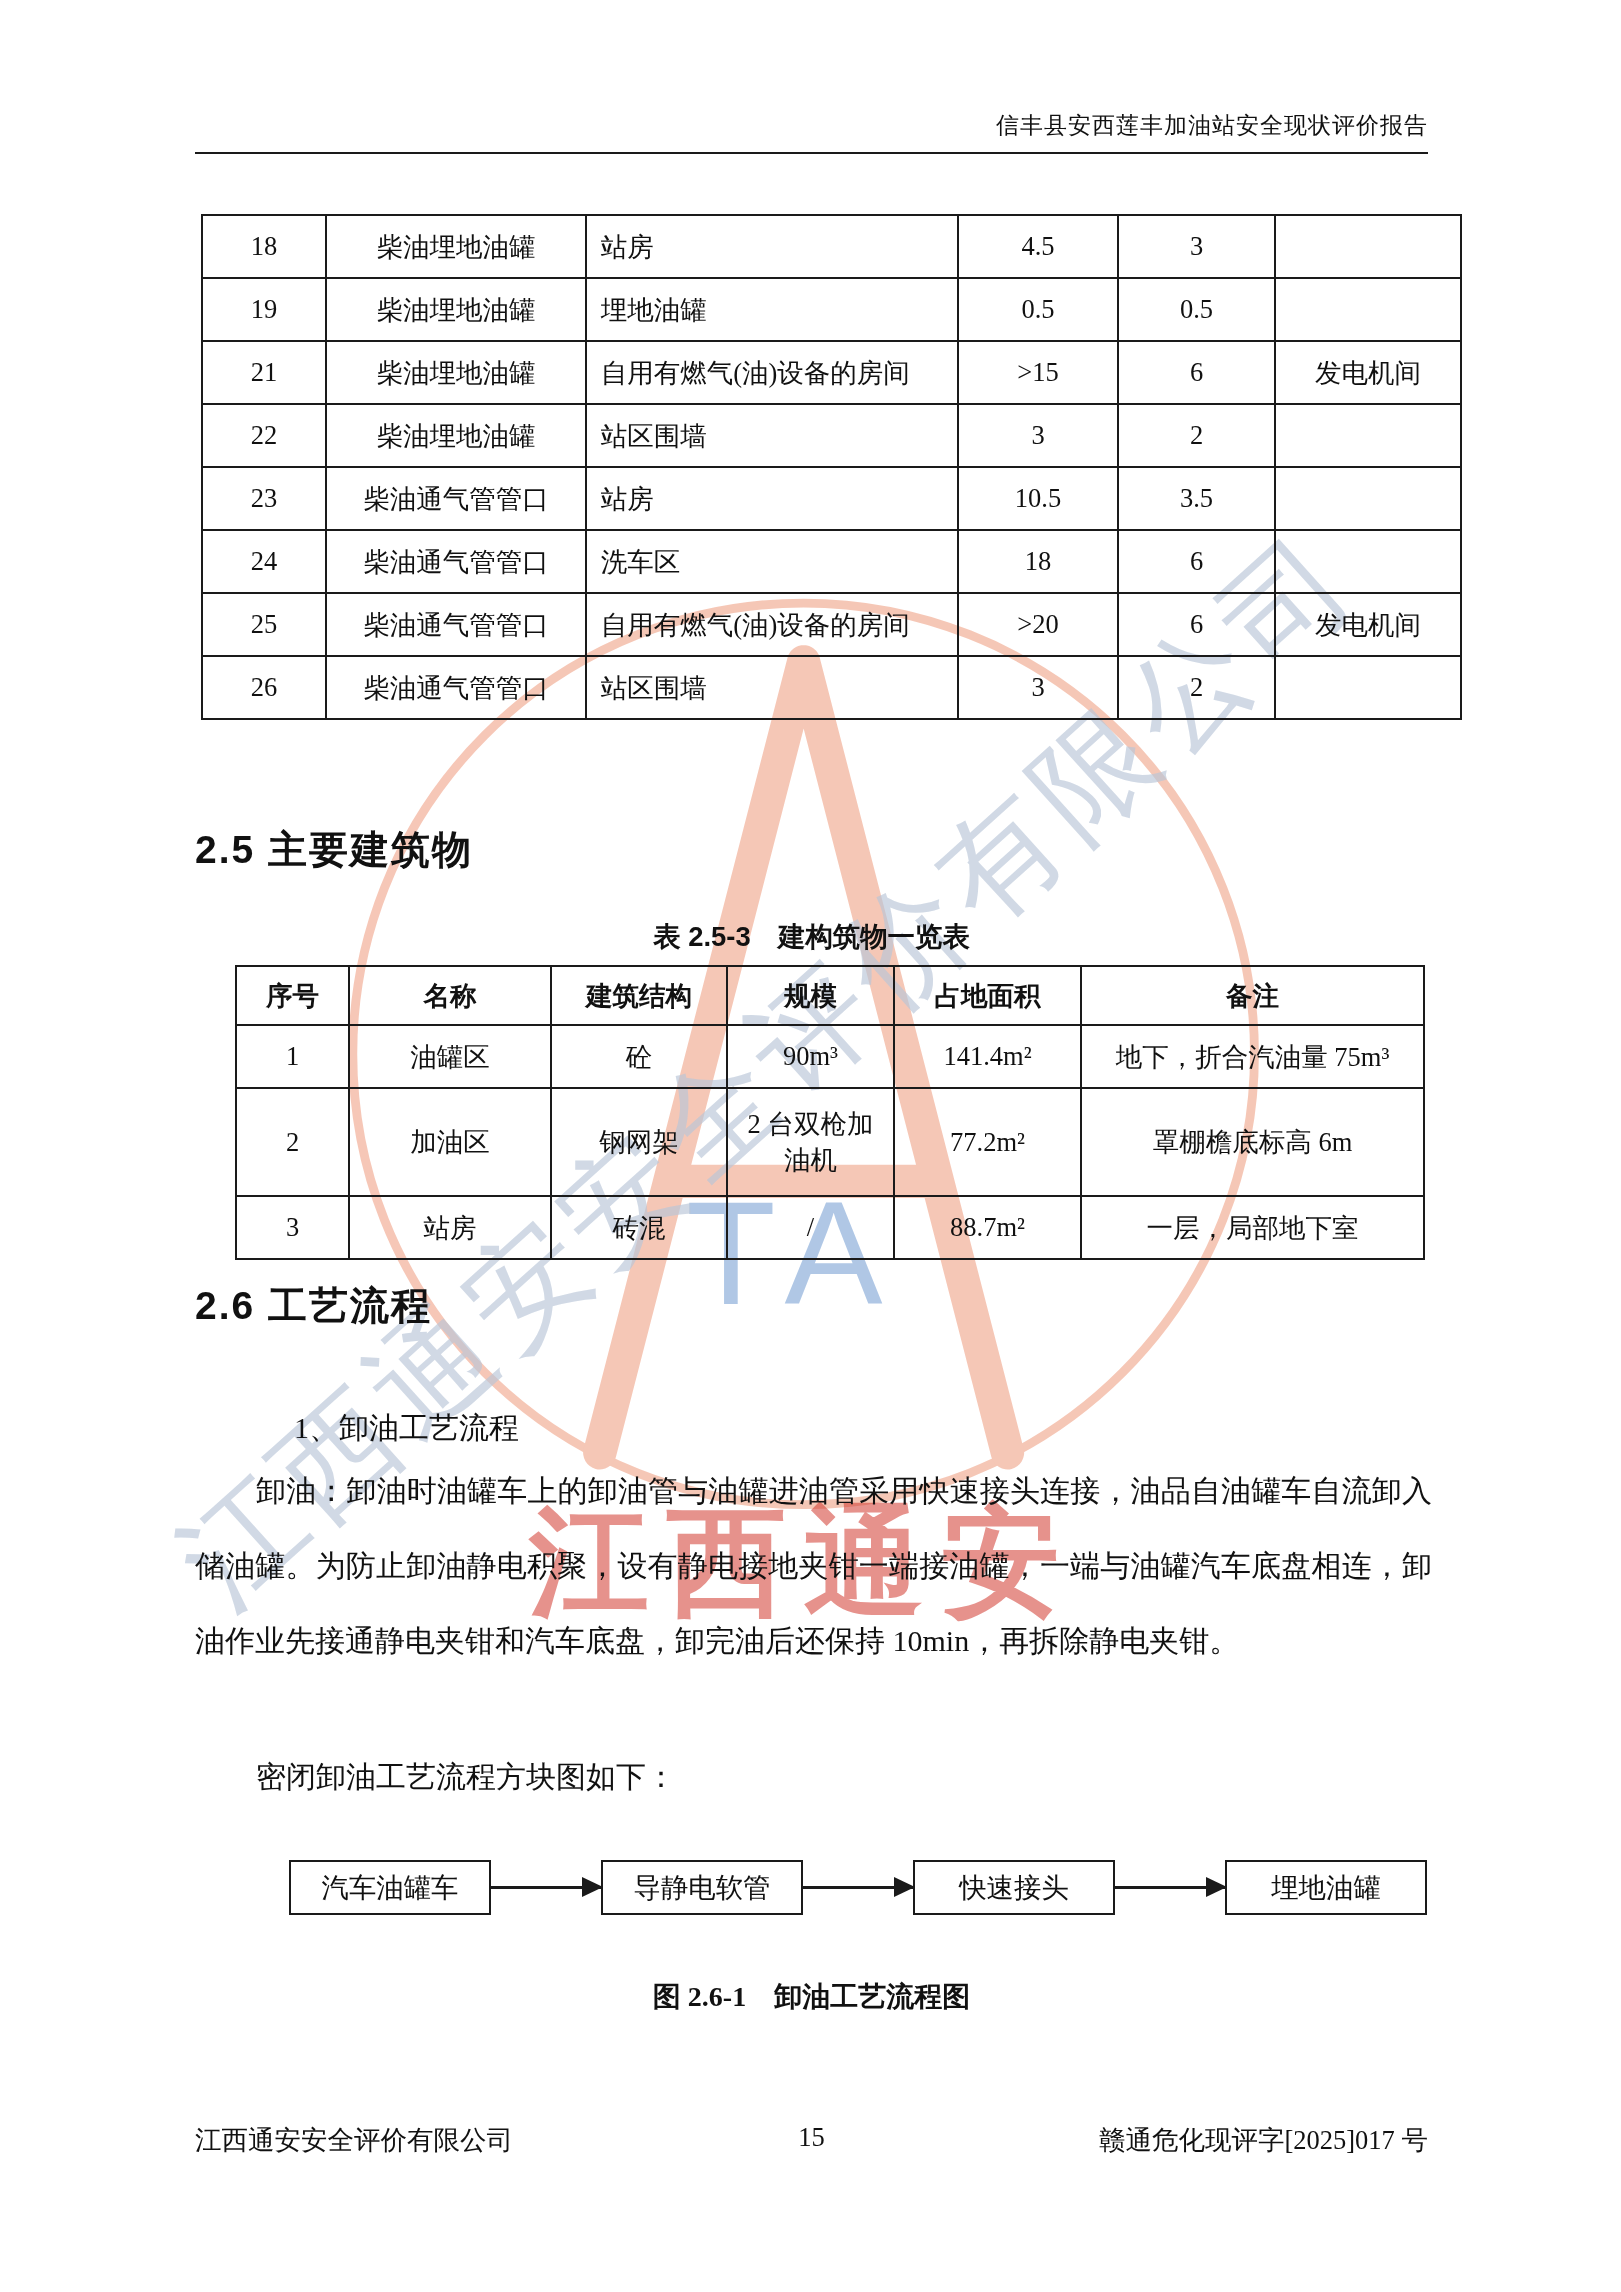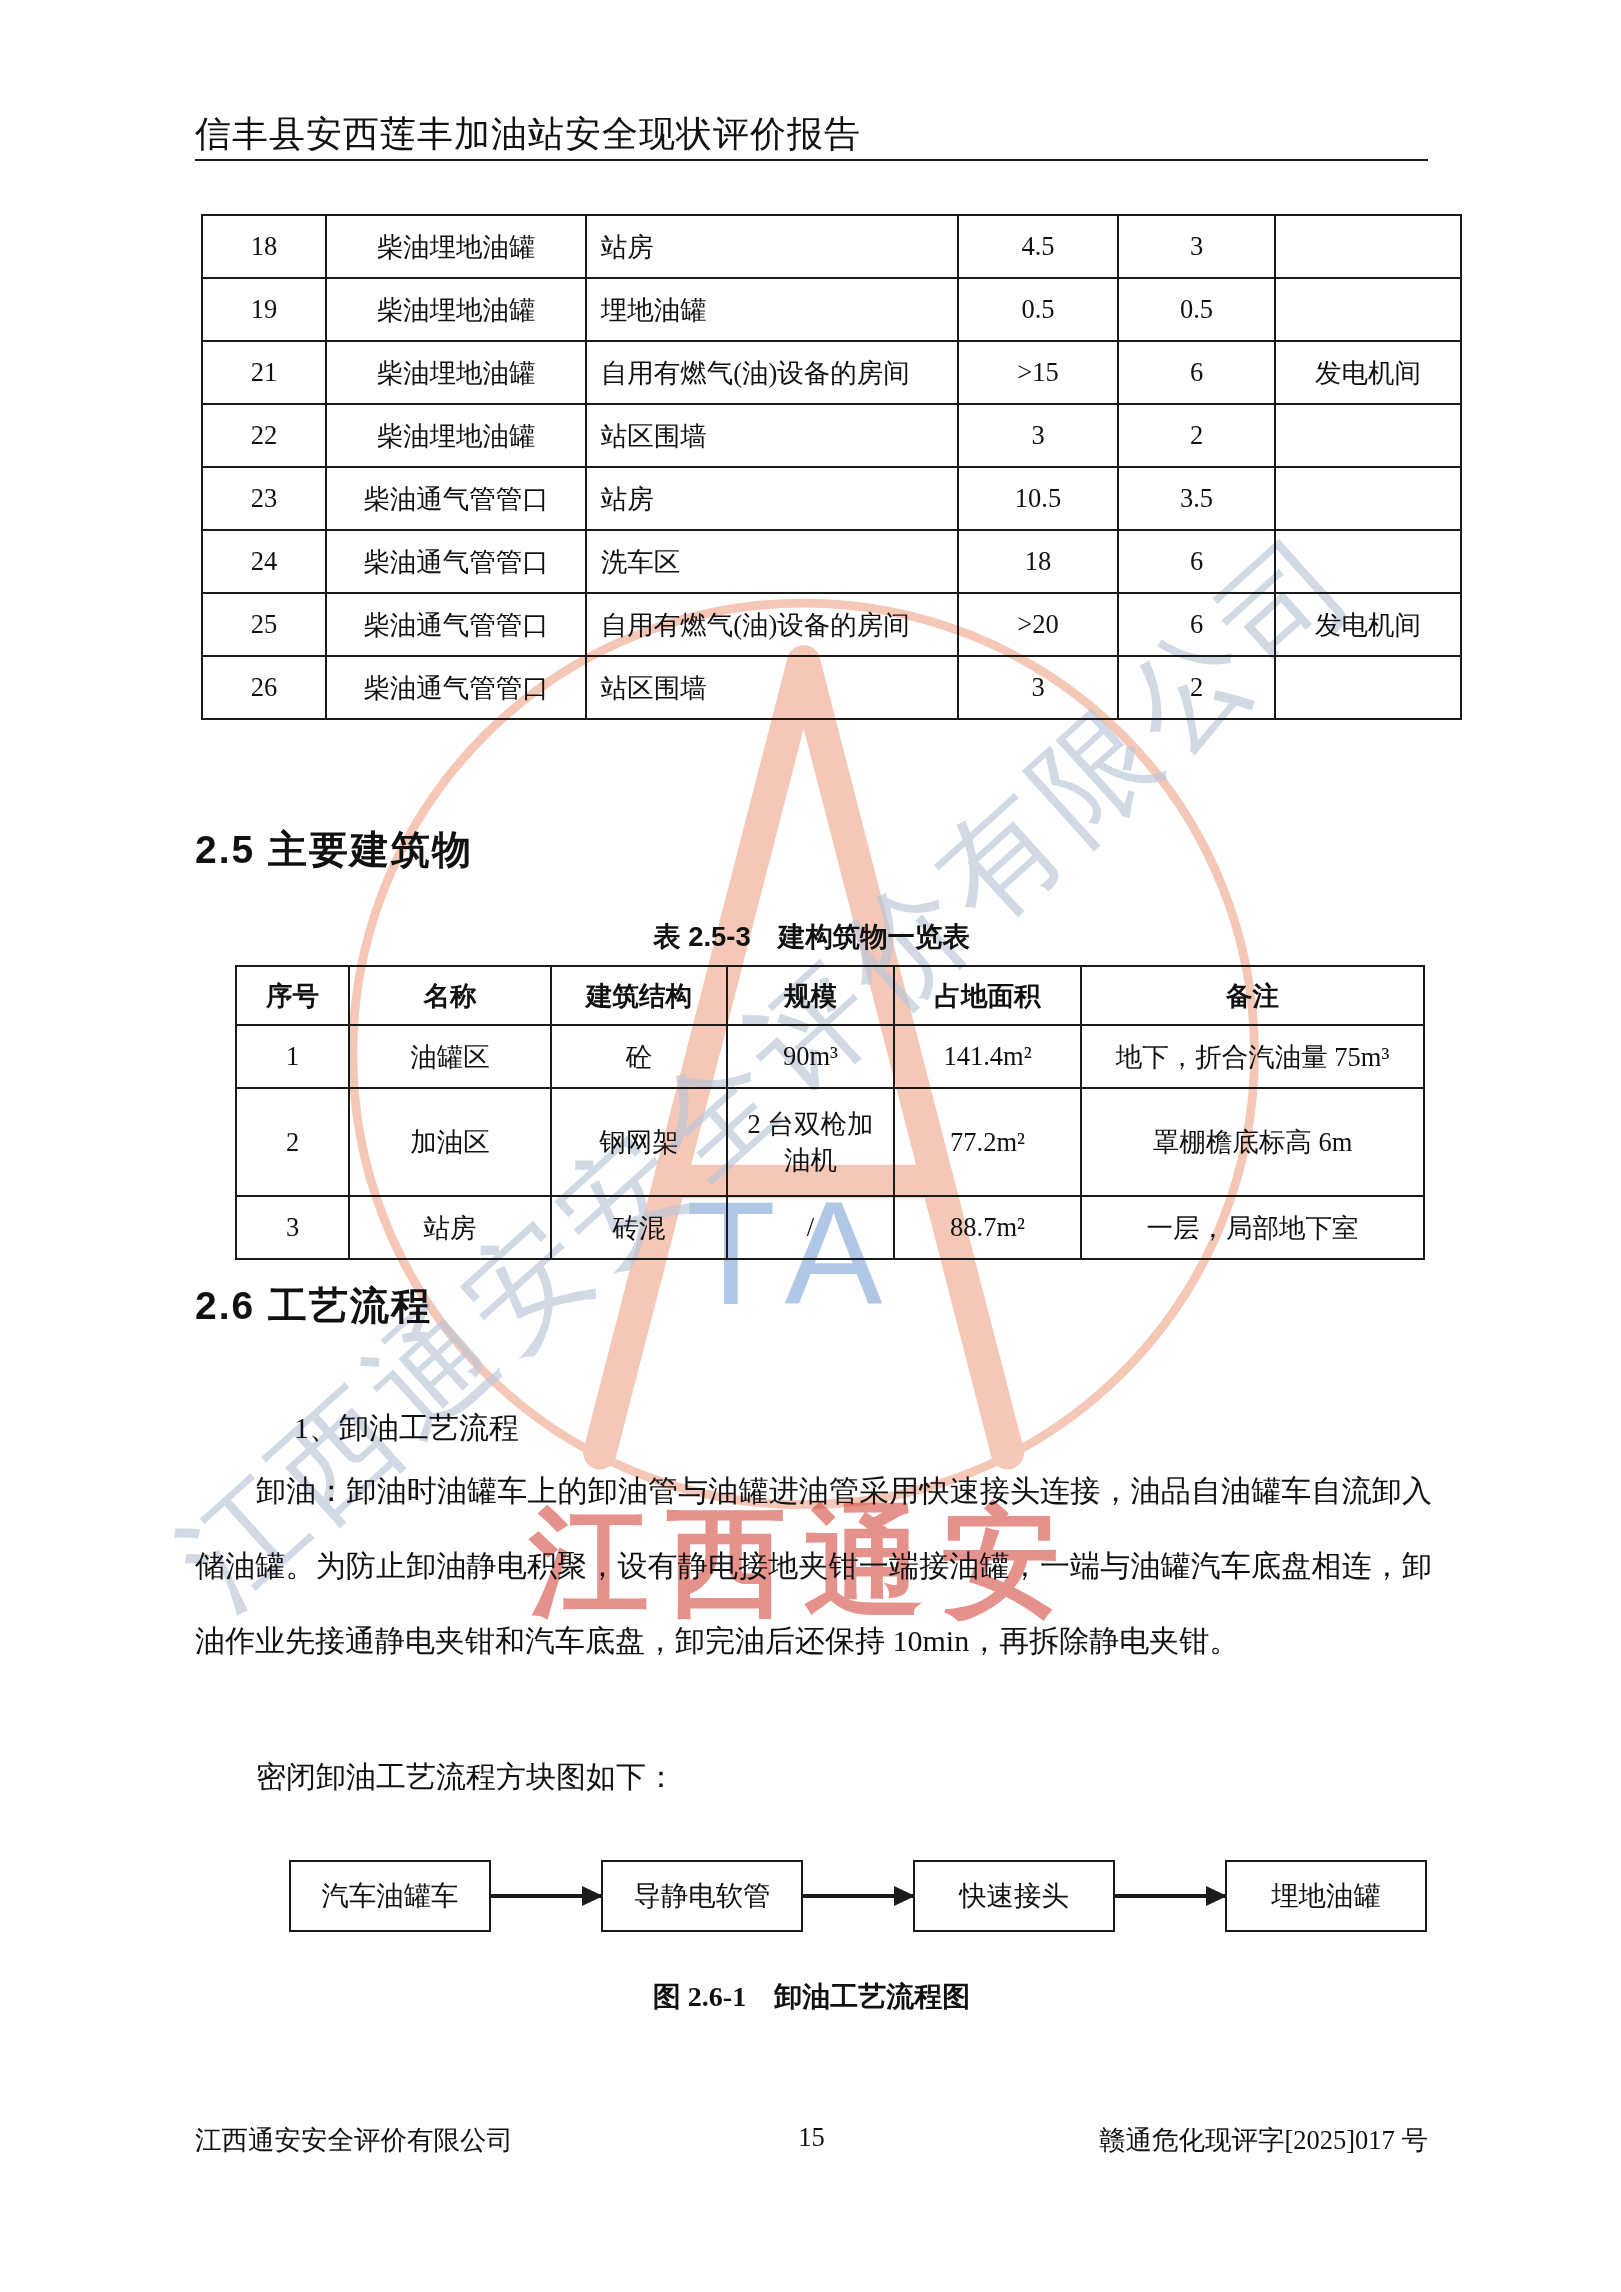--- a/index.html
+++ b/index.html
@@ -11,22 +11,22 @@
     background:#ffffff;
     font-family:"Liberation Serif", serif;
     color:#111;
     overflow:hidden;
   }
   .watermark { position:absolute; inset:0; z-index:0; pointer-events:none; }
   .content { position:absolute; inset:0; z-index:1; }
 
   .doc-header {
     position:absolute; top:110px; left:195px; width:1233px;
-    text-align:left; font-size:36px; letter-spacing:1px;
-    padding-bottom:0; border-bottom:2.9px solid #1a1a1a;
+    text-align:right; font-size:23px; letter-spacing:1px;
+    padding-bottom:11px; border-bottom:2.9px solid #1a1a1a;
   }
 
   table { border-collapse:collapse; }
   td, th { border:2px solid #1a1a1a; vertical-align:middle; }
 
   .t1 {
     position:absolute; top:214px; left:201px; width:1259px;
     font-size:26.5px; table-layout:fixed;
   }
   .t1 td { height:63px; text-align:center; padding:2px 7.8px; }
@@ -72,21 +72,21 @@
   .para2 {
     position:absolute; top:1757px; left:256px;
     font-size:30px;
   }
 
   .flow {
     position:absolute; top:1860px; left:289px;
     display:flex; align-items:center;
   }
   .flow-box {
-    width:202px; height:72px;
+    width:202px; height:55px;
     border:2.9px solid #1a1a1a;
     display:flex; align-items:center; justify-content:center;
     font-size:27.4px; background:transparent;
   }
   .flow-arrow {
     position:relative; width:110px; height:3.9px; background:#1a1a1a;
   }
   .flow-arrow::after {
     content:""; position:absolute; right:-2px; top:50%;
     transform:translateY(-50%);

